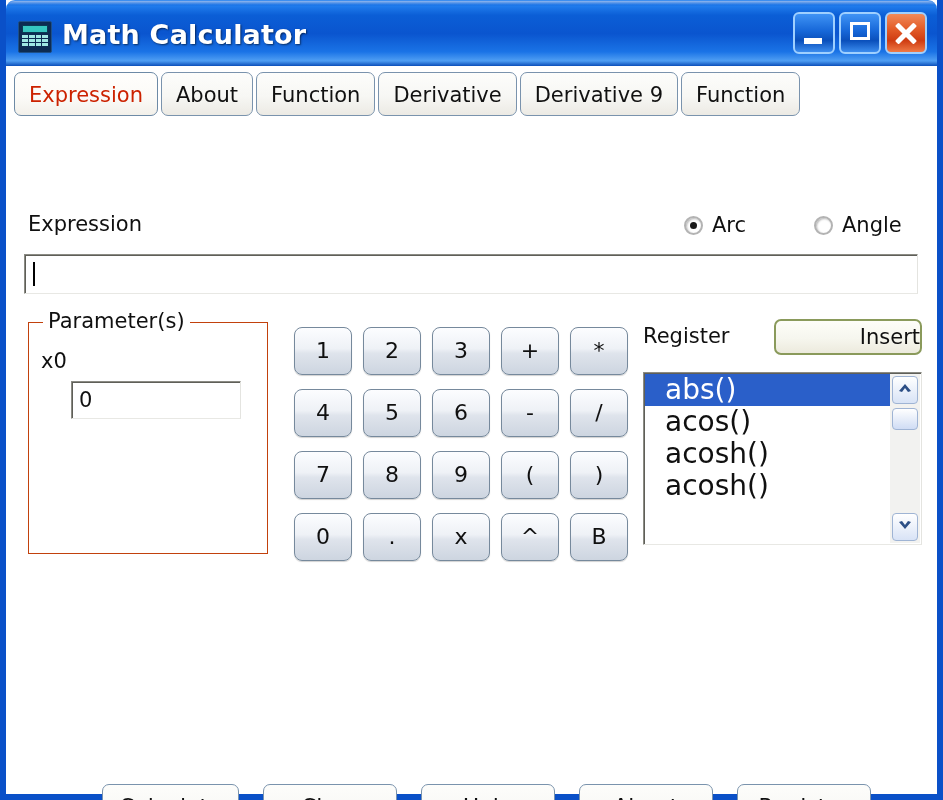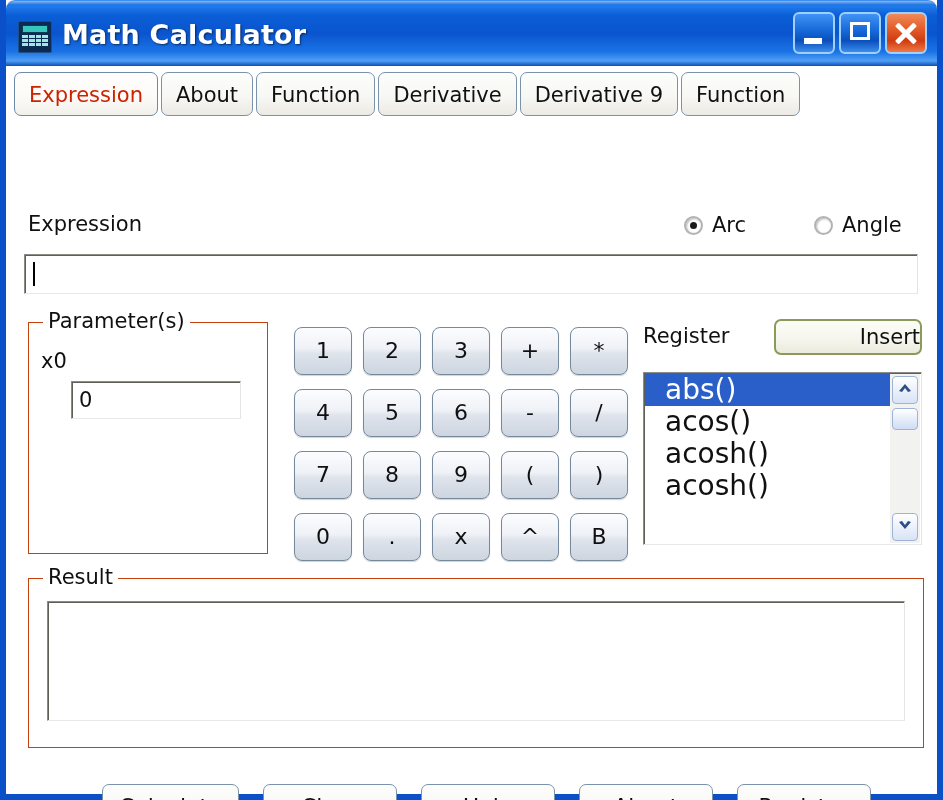--- a/index.html
+++ b/index.html
@@ -515,24 +515,20 @@
           </div>
           <div class="thumb"></div>
           <div class="ar dn">
             <svg width="14" height="10" viewBox="0 0 14 10">
                 <path d="M7 9 L1 2 L4 1 L7 5 L10 1 L13 2 Z" fill="#2c4f86"></path>
               </svg>
           </div>
         </div>
       </div>
 
-      <div class="group result-box">
-        <div class="legend">Result</div>
-        <div class="result-area sunken"></div>
-      </div>
 
       <div class="btnrow">
         <div class="btn">Calculate</div>
         <div class="btn">Clear</div>
         <div class="btn">Help</div>
         <div class="btn">About</div>
         <div class="btn">Register</div>
       </div>
 
     </div>

